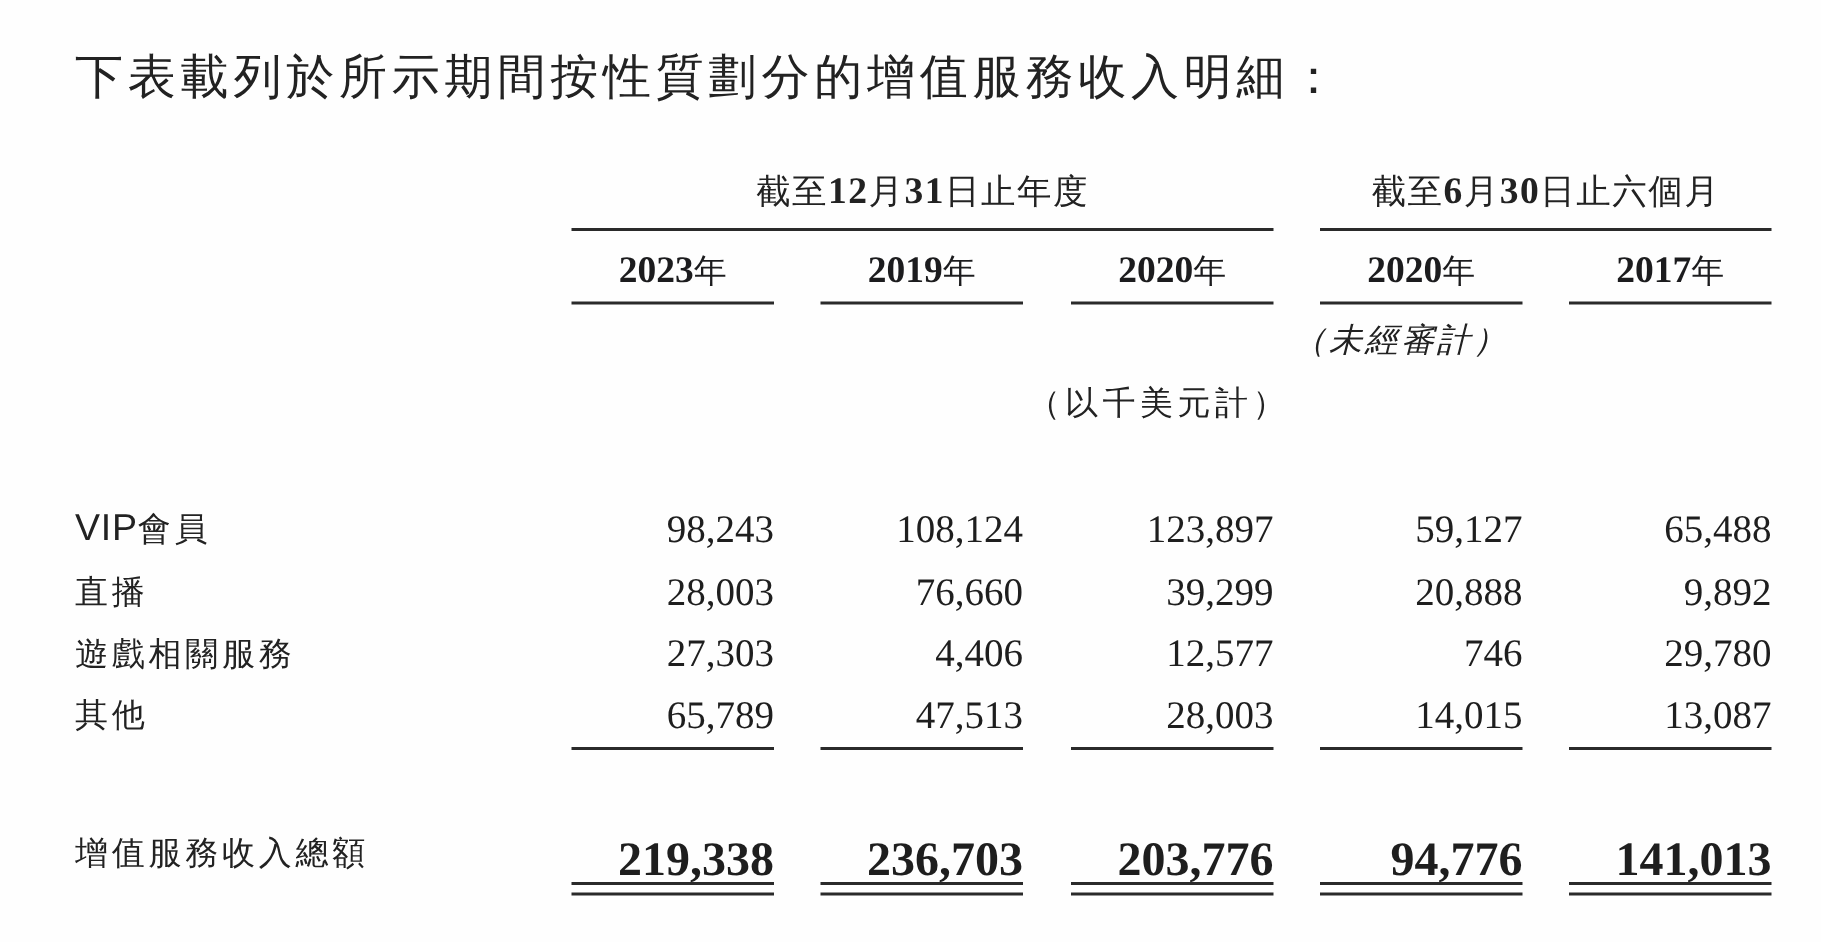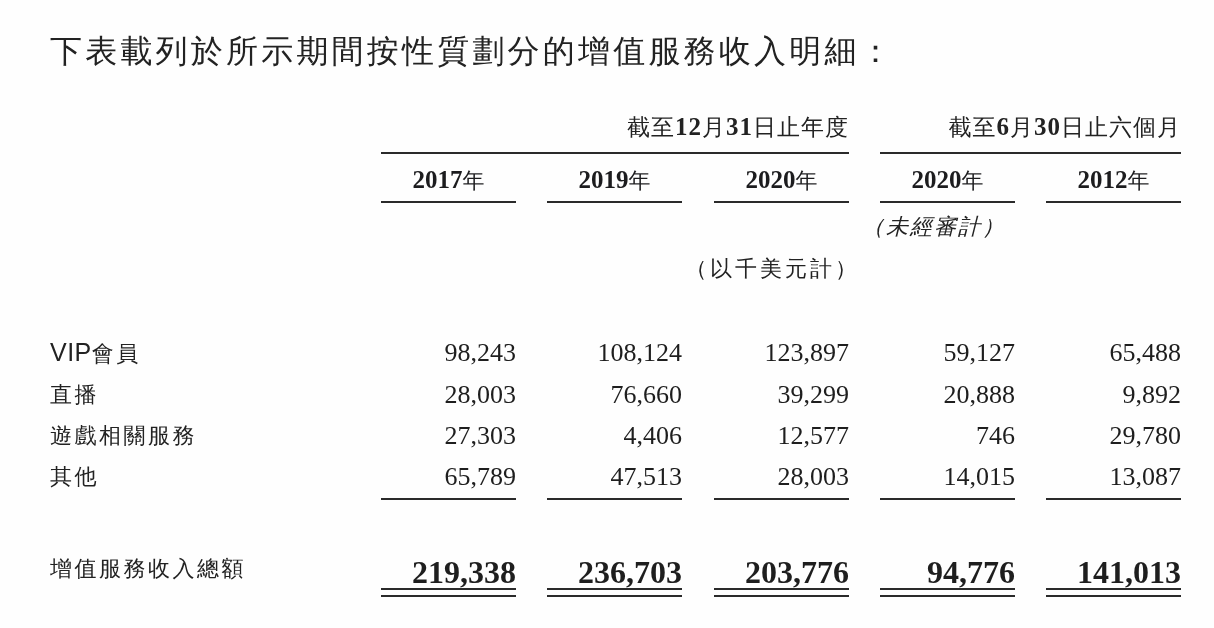--- a/index.html
+++ b/index.html
@@ -21,21 +21,21 @@
       top: 30px;
       font-size: 32px;
       letter-spacing: 3.2px;
       color: #222;
       white-space: nowrap;
     }
     .group-head {
       position: absolute;
       top: 112px;
       height: 40px;
-      text-align: right;
+      text-align: center;
       font-size: 23px;
       letter-spacing: 1px;
       white-space: nowrap;
       color: #222;
     }
     .group-head .num {
       font-family: "Liberation Serif", serif;
       font-weight: bold;
       font-size: 25px;
     }
@@ -114,25 +114,25 @@
 
 <div class="group-head" style="left:381px;width:468px;">
   <span>截至</span><span class="num">12</span><span>月</span><span class="num">31</span><span>日止年度</span>
 </div>
 <div class="group-head" style="left:880px;width:301px;">
   <span>截至</span><span class="num">6</span><span>月</span><span class="num">30</span><span>日止六個月</span>
 </div>
 <div class="hline" style="left:381px;width:468px;top:152px;"></div>
 <div class="hline" style="left:880px;width:301px;top:152px;"></div>
 
-<div class="col-year" style="left:381px;"><span class="yr">2017</span><span>年</span></div>
+<div class="col-year" style="left:381px;"><span class="yr">2023</span><span>年</span></div>
 <div class="col-year" style="left:547px;"><span class="yr">2019</span><span>年</span></div>
 <div class="col-year" style="left:714px;"><span class="yr">2020</span><span>年</span></div>
 <div class="col-year" style="left:880px;"><span class="yr">2020</span><span>年</span></div>
-<div class="col-year" style="left:1046px;"><span class="yr">2012</span><span>年</span></div>
+<div class="col-year" style="left:1046px;"><span class="yr">2017</span><span>年</span></div>
 
 <div class="hline" style="left:381px;width:135px;top:201px;"></div>
 <div class="hline" style="left:547px;width:135px;top:201px;"></div>
 <div class="hline" style="left:714px;width:135px;top:201px;"></div>
 <div class="hline" style="left:880px;width:135px;top:201px;"></div>
 <div class="hline" style="left:1046px;width:135px;top:201px;"></div>
 
 <div class="unaudited">（未經審計）</div>
 <div class="unit">（以千美元計）</div>
 

